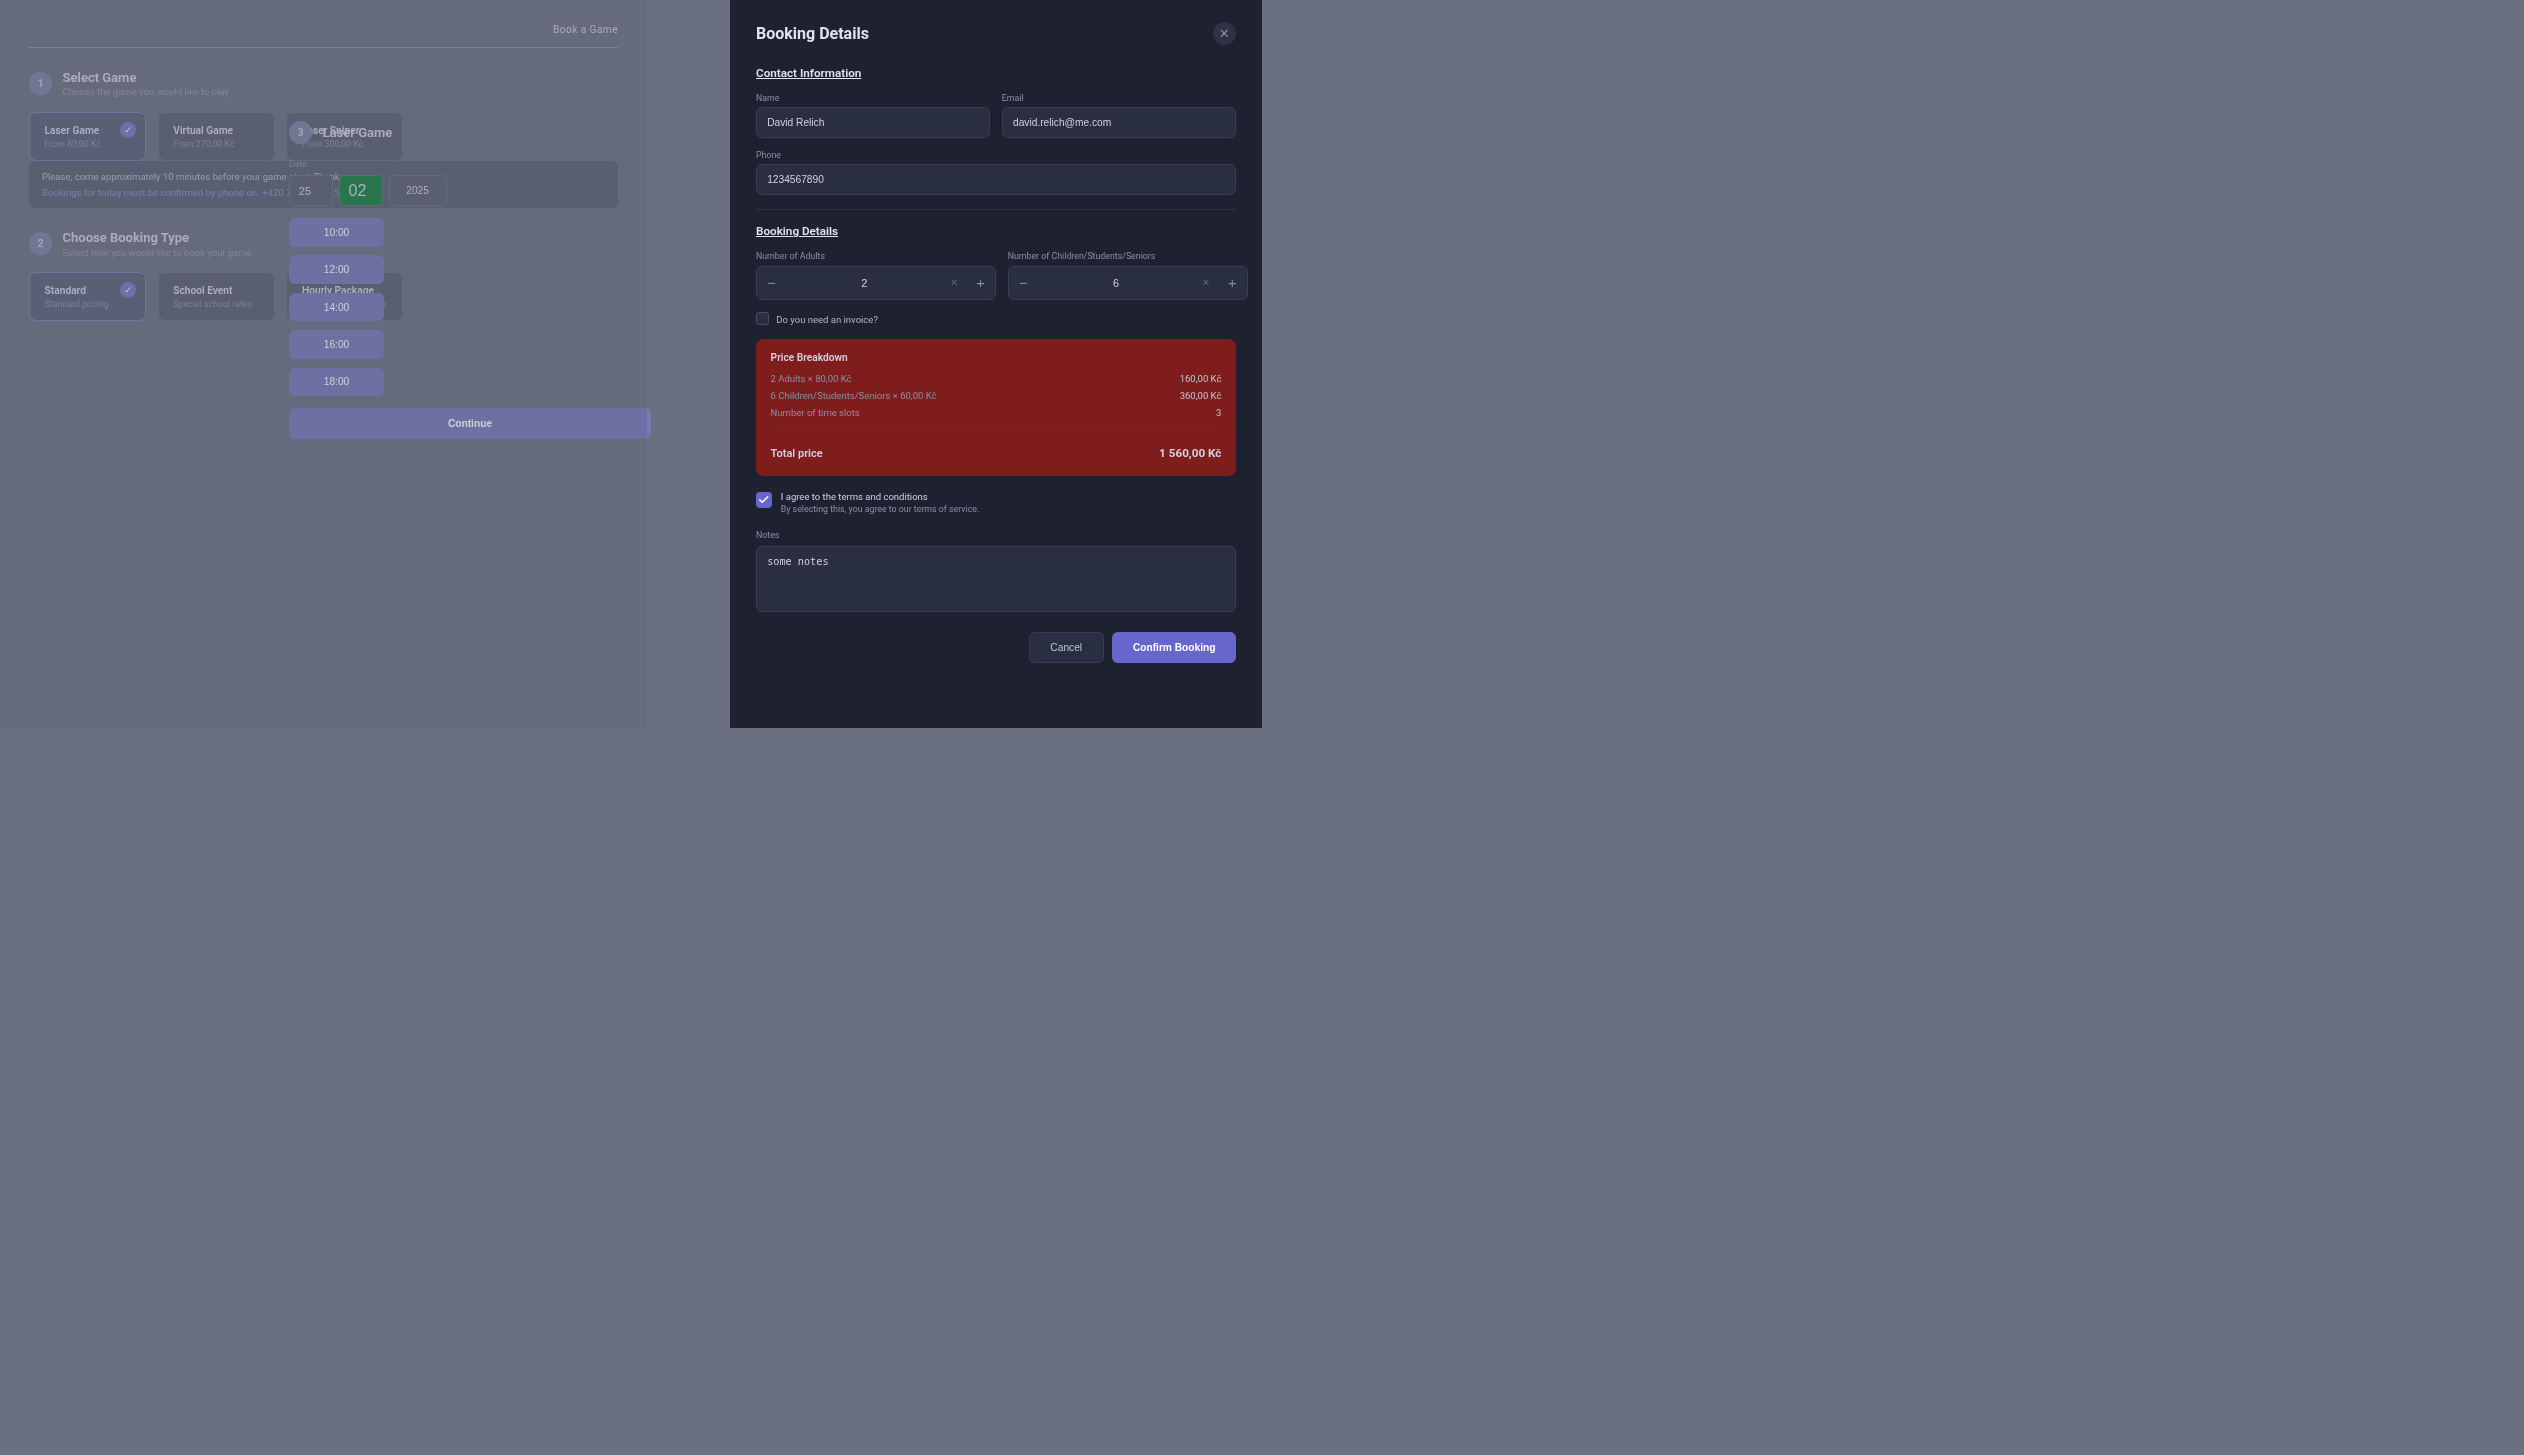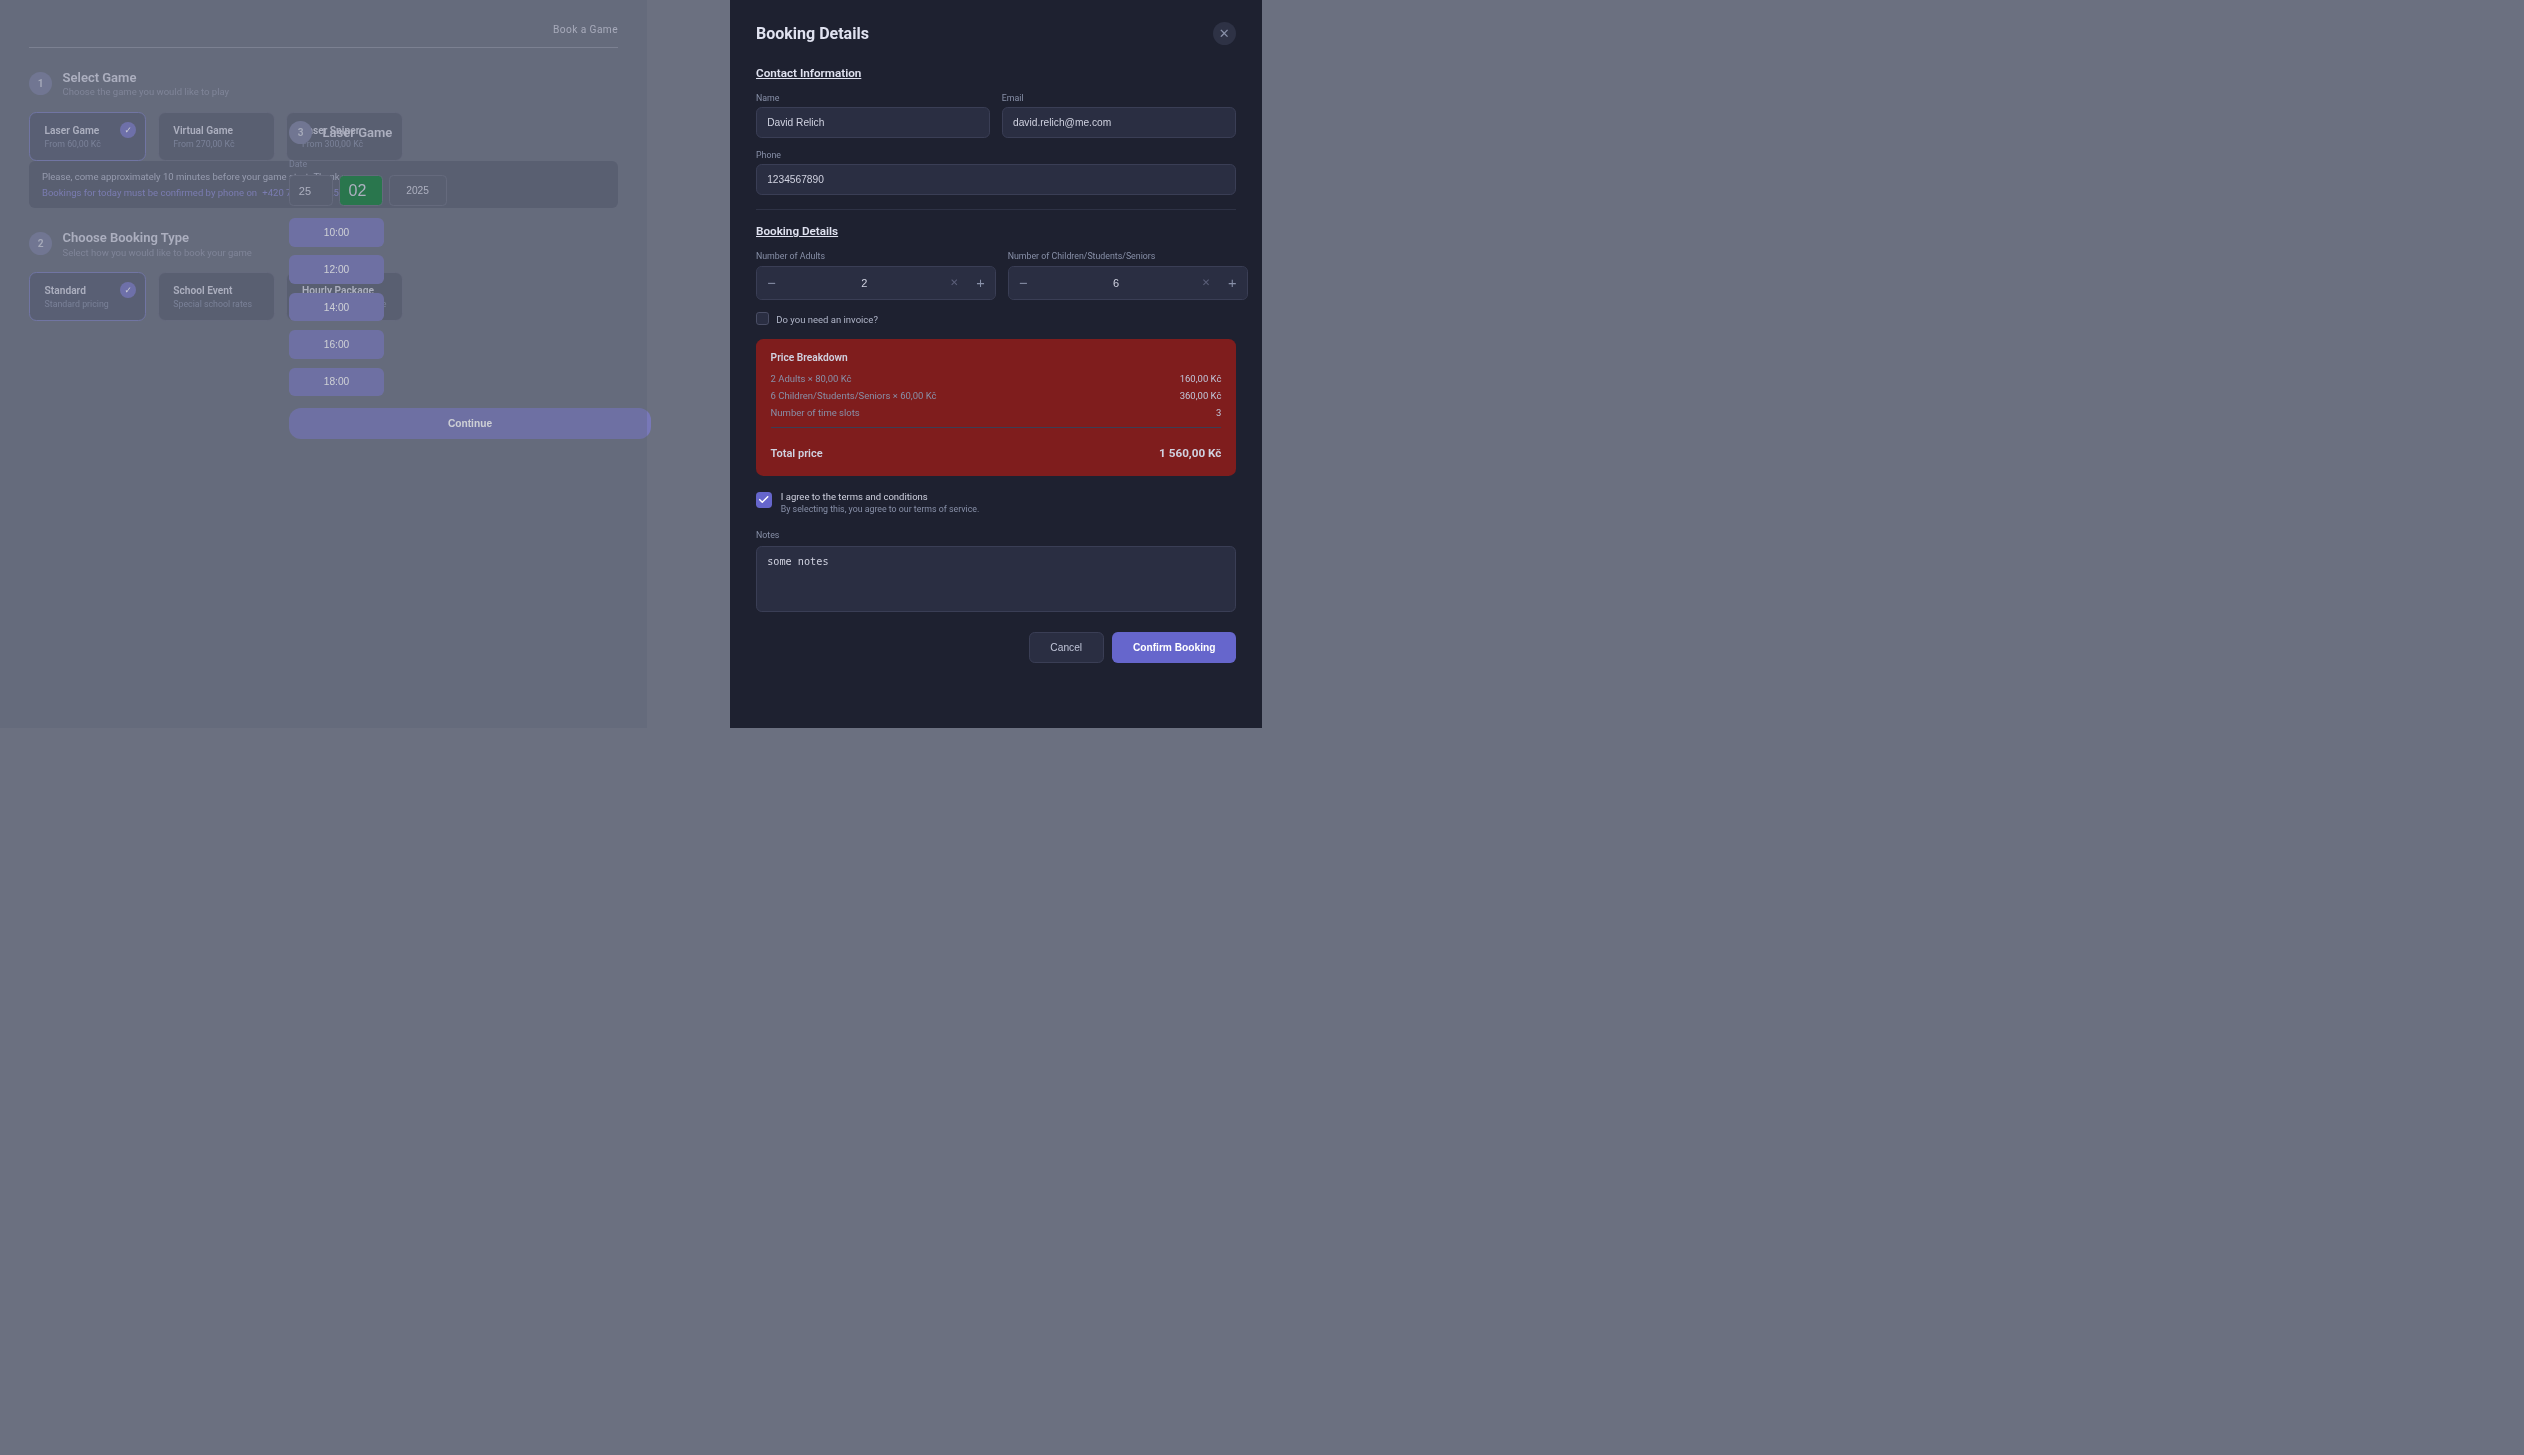--- a/index.html
+++ b/index.html
@@ -503,21 +503,21 @@
       color: #d0d2e0;
       font-size: 10.2px;
       width: 44px;
       text-align: center;
       outline: none;
     }
 
     .continue-btn {
       background: #7878b8;
       border: none;
-      border-radius: 12px;
+      border-radius: 6px;
       color: white;
       padding: 10.2px 29px;
       font-size: 10.2px;
       font-weight: 600;
       cursor: pointer;
       width: 100%;
     }
   </style>
 </head>
 <body>

